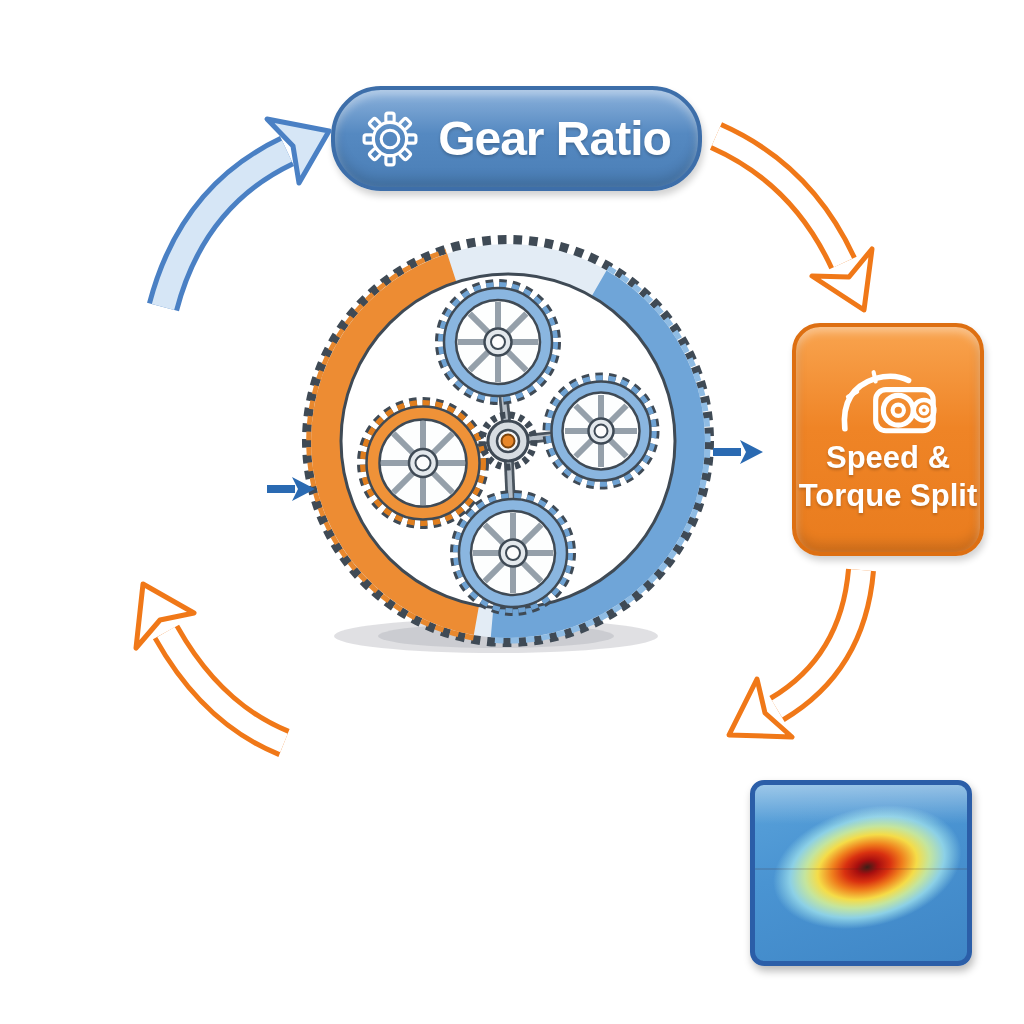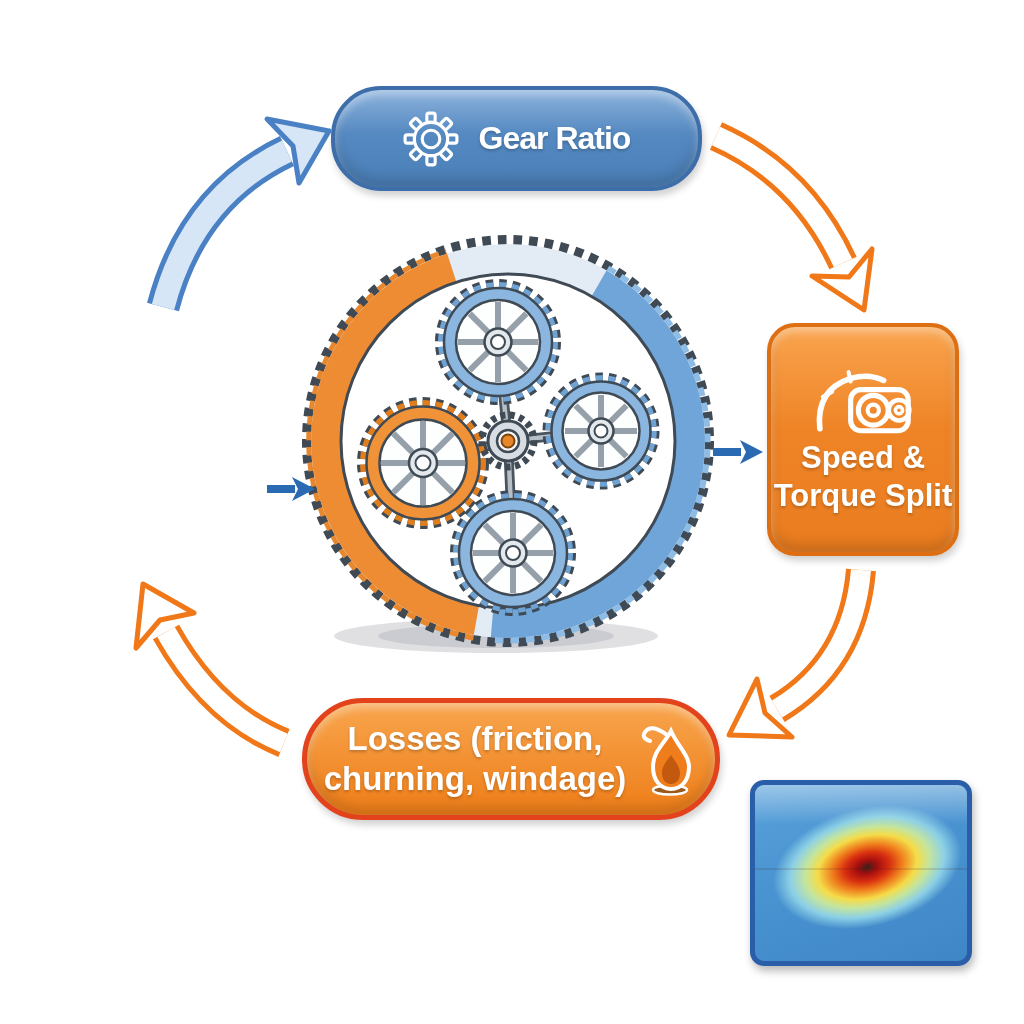--- a/index.html
+++ b/index.html
@@ -12,32 +12,32 @@
     color:#ffffff;font-weight:bold;text-align:center;
     box-shadow:inset 0 5px 9px rgba(255,255,255,.38), inset 0 -8px 12px rgba(0,0,0,.14), 2px 5px 7px rgba(0,0,0,.18);
   }
   .node .label{text-shadow:0 2px 3px rgba(0,0,0,.22);}
   
   .node-gear-ratio{
     left:331px;top:86px;width:363px;height:97px;border-radius:50px;
     background:linear-gradient(180deg,#8cb2dc 0%,#5589c1 45%,#4a7eb6 100%);
     border:4px solid #3d6ea9;flex-direction:row;gap:20px;
   }
-  .node-gear-ratio .label{font-size:32px;letter-spacing:-1px;}
+  .node-gear-ratio .label{font-size:48px;letter-spacing:-1px;}
   
   .node-efficiency{
     left:62px;top:326px;width:195px;height:229px;border-radius:28px;
     background:linear-gradient(180deg,#5e90c6 0%,#3a6aa8 50%,#2d5b97 100%);
     border:4px solid #2a5590;flex-direction:column;gap:10px;padding:6px 2px;
     box-sizing:border-box;
   }
   .node-efficiency .label{font-size:33px;line-height:1.25;}
   
   .node-speed-torque{
-    left:767px;top:323px;width:192px;height:233px;border-radius:28px;
+    left:792px;top:323px;width:192px;height:233px;border-radius:28px;
     background:linear-gradient(180deg,#f9a44f 0%,#ef8426 45%,#e97c1e 100%);
     border:4px solid #dd6f12;flex-direction:column;padding:4px 2px;
     box-sizing:border-box;
   }
   .node-speed-torque .label{font-size:31px;line-height:1.22;}
   
   .node-losses{
     left:302px;top:698px;width:418px;height:122px;border-radius:62px;
     background:linear-gradient(180deg,#f8a54d 0%,#ee7d18 100%);
     border:5px solid #e2431d;flex-direction:row;gap:8px;padding:0 14px;
@@ -220,29 +220,20 @@
         <rect x="40" y="24" width="56" height="40" rx="10" stroke-width="5"></rect>
         <circle cx="62" cy="44" r="14.5" stroke-width="5"></circle>
         <circle cx="62" cy="44" r="5.5" stroke-width="4"></circle>
         <circle cx="87" cy="44" r="10" stroke-width="4.5"></circle>
         <circle cx="87" cy="44" r="3.5" stroke-width="3.5"></circle>
       </g>
     </svg>
     <span class="label">Speed &amp; Torque Split</span>
   </div>
 
-  <div class="node node-losses">
-    <span class="label">Losses (friction, churning, windage)</span>
-    <svg class="icon" width="64" height="76" viewBox="0 0 64 76">
-      <path d="M 30 14 Q 14 2 8 11 Q 4 17 13 20" fill="none" stroke="#ffffff" stroke-width="4" stroke-linecap="round"></path>
-      <ellipse cx="33" cy="69" rx="17" ry="4.5" fill="#9a5a1c" stroke="#ffffff" stroke-width="2.5"></ellipse>
-      <path d="M 34 10 C 28 22 16 30 16 46 C 16 60 24 68 34 68 C 44 68 52 60 52 46 C 52 34 40 24 34 10 Z" fill="#ef7d1c" stroke="#ffffff" stroke-width="4"></path>
-      <path d="M 34 34 C 30 40 25 44 25 52 C 25 59 29 63 34 63 C 39 63 43 59 43 52 C 43 46 38 40 34 34 Z" fill="#c2590e"></path>
-    </svg>
-  </div>
 
   <div class="heatmap">
     <div class="blob"></div>
     <div class="seam"></div>
     <div class="sheen"></div>
   </div>
 
   <svg class="overlay" width="1024" height="1024" viewBox="0 0 1024 1024">
 
     <g>

